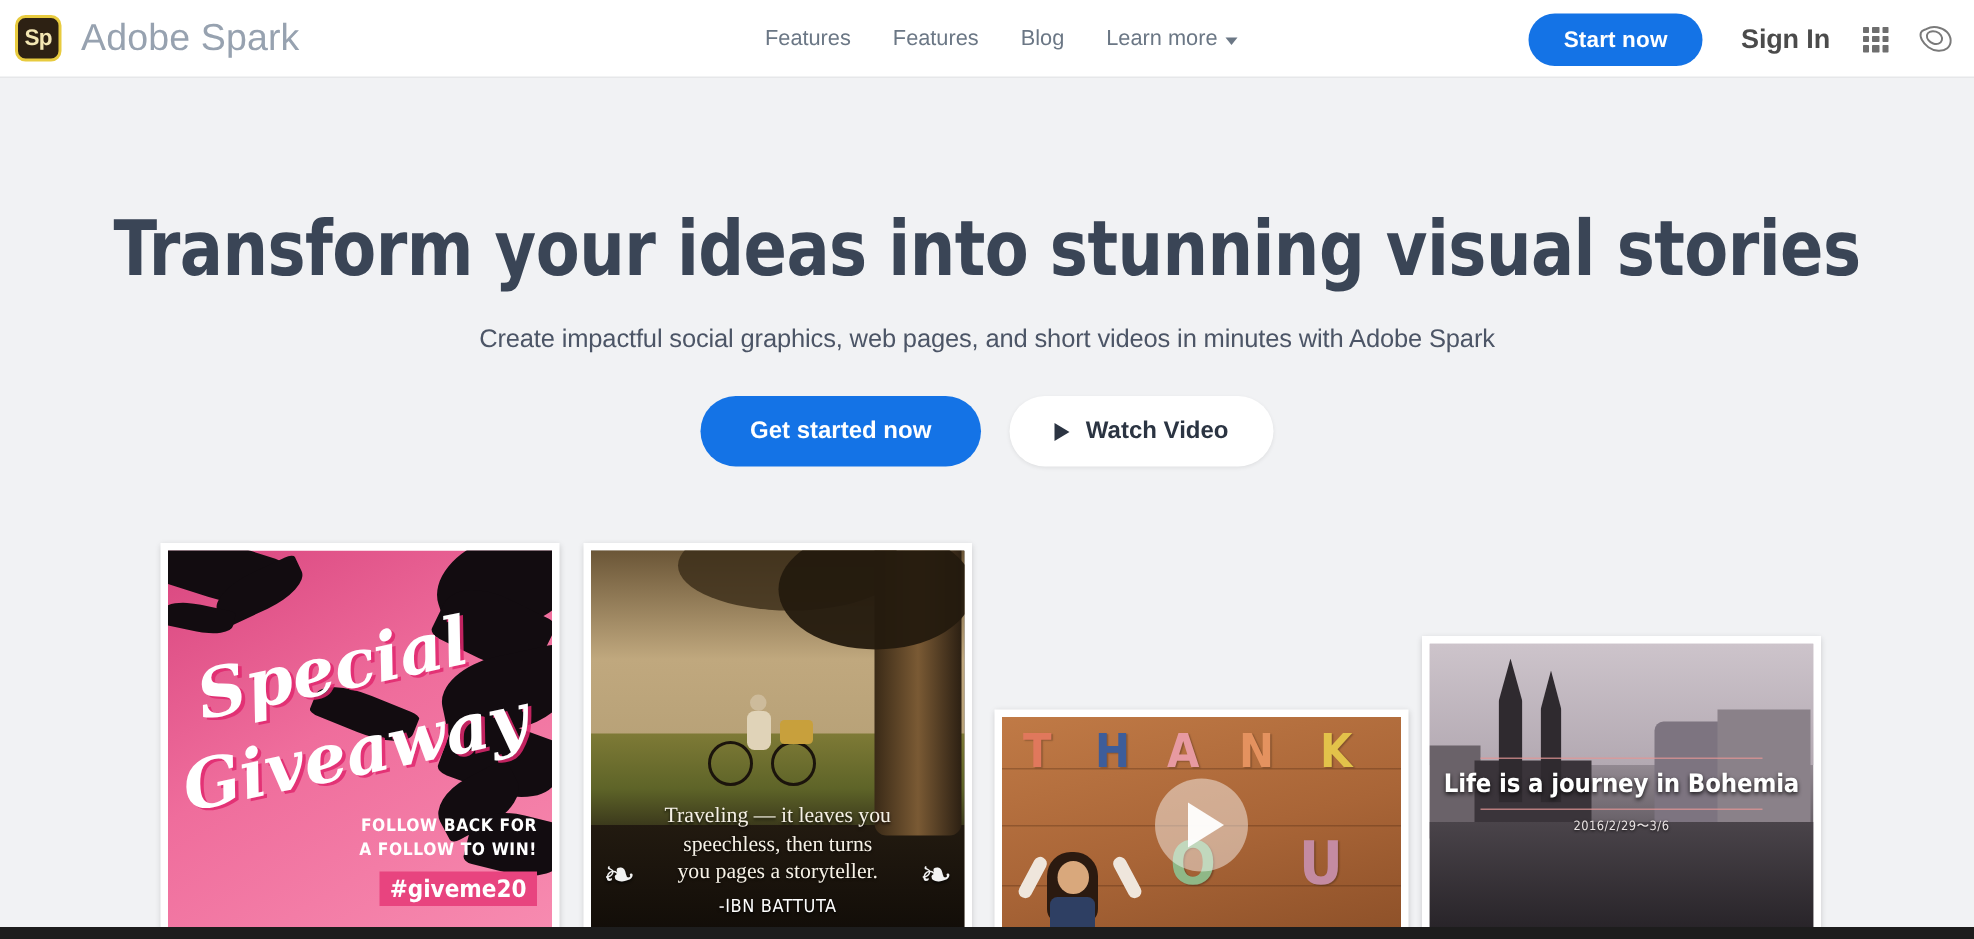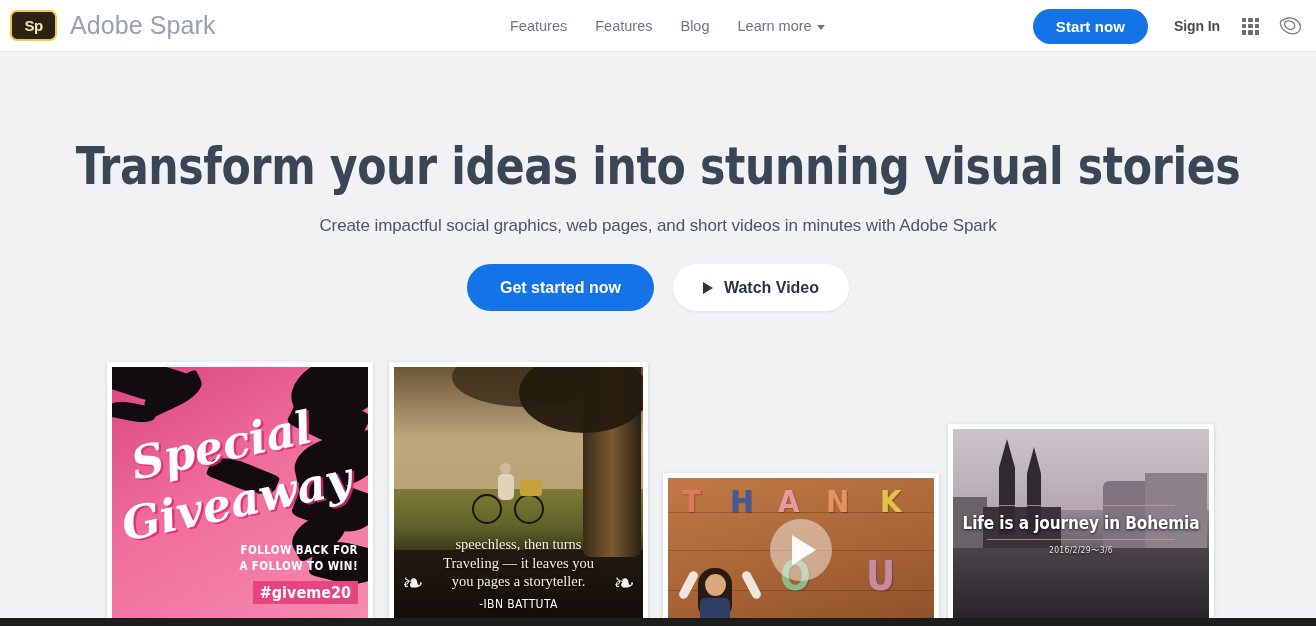--- a/index.html
+++ b/index.html
@@ -11,21 +11,21 @@
   }
 
   
   .header{
     position:absolute; top:0; left:0; width:1316px; height:52px;
     background:#ffffff; border-bottom:1px solid #e6e7e9;
     display:flex; align-items:center;
   }
   .brand{ display:flex; align-items:center; margin-left:10px; }
   .sp-logo{
-    width:47px;height:31px;border-radius:7px;
+    width:31px;height:31px;border-radius:7px;
     background:#2d2113; border:2px solid #e8cb3f;
     display:flex;align-items:center;justify-content:center;
     font-family:"Liberation Sans",sans-serif;
     font-size:15px;font-weight:bold;color:#f3e6b2;
     letter-spacing:-0.5px;
   }
   .brand-name{
     margin-left:13px;font-size:25px;color:#97a2b0;
     font-weight:400;letter-spacing:.1px;
   }
@@ -48,21 +48,21 @@
     position:absolute;right:8px;top:0;height:52px;
     display:flex;align-items:center;gap:0;
   }
   .start-now{
     background:#1473e6;color:#fff;border:none;border-radius:18px;
     height:35px;padding:0 23px;font-size:15px;font-weight:bold;
     cursor:pointer;font-family:"Liberation Sans",sans-serif;
     letter-spacing:.1px;
   }
   .signin{
-    font-size:14px;font-weight:bold;color:#4b4b4b;margin-left:26px;
+    font-size:18px;font-weight:bold;color:#4b4b4b;margin-left:26px;
     text-decoration:none;letter-spacing:-.1px;
   }
   .grid-icon{
     margin-left:22px;width:17px;height:17px;
     display:grid;grid-template-columns:repeat(3,1fr);
     grid-template-rows:repeat(3,1fr);gap:2px;cursor:pointer;
   }
   .grid-icon i{ background:#6e6e6e;border-radius:.5px;display:block; }
   .cc-icon{ margin-left:18px;margin-right:6px;cursor:pointer;
     display:flex;align-items:center;}
@@ -348,22 +348,22 @@
         <div class="wheel w2"></div>
         <div class="body"></div>
         <div class="head"></div>
         <div class="load"></div>
       </div>
 
       <div class="laurel lf">❧</div>
       <div class="laurel rt">❧</div>
 
       <div class="quote">
+        <div>Traveling — it leaves you</div>
         <div>speechless, then turns</div>
-        <div>Traveling — it leaves you</div>
         <div>you pages a storyteller.</div>
       </div>
       <div class="author">-IBN BATTUTA</div>
     </div>
   </div>
 </div>
 
 <div class="card" id="card3">
   <div class="inner">
     <div class="thanku">

